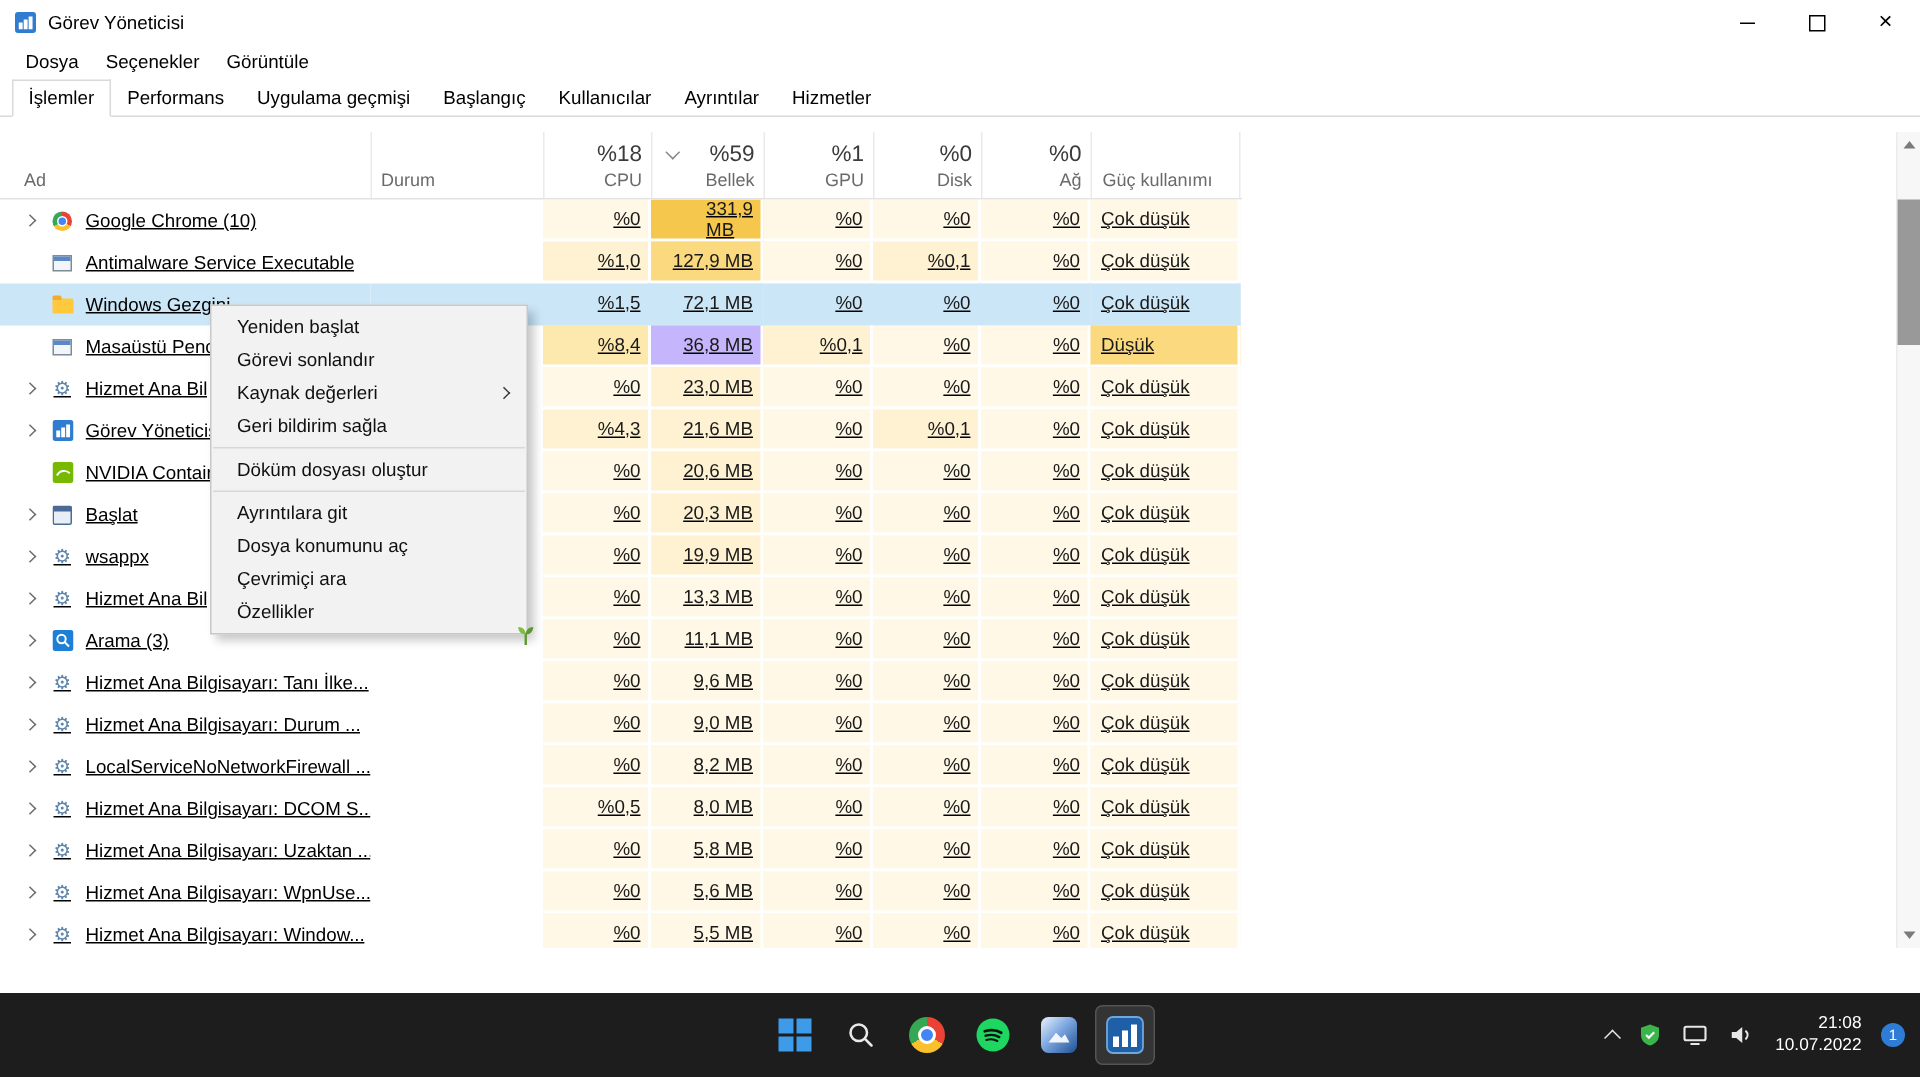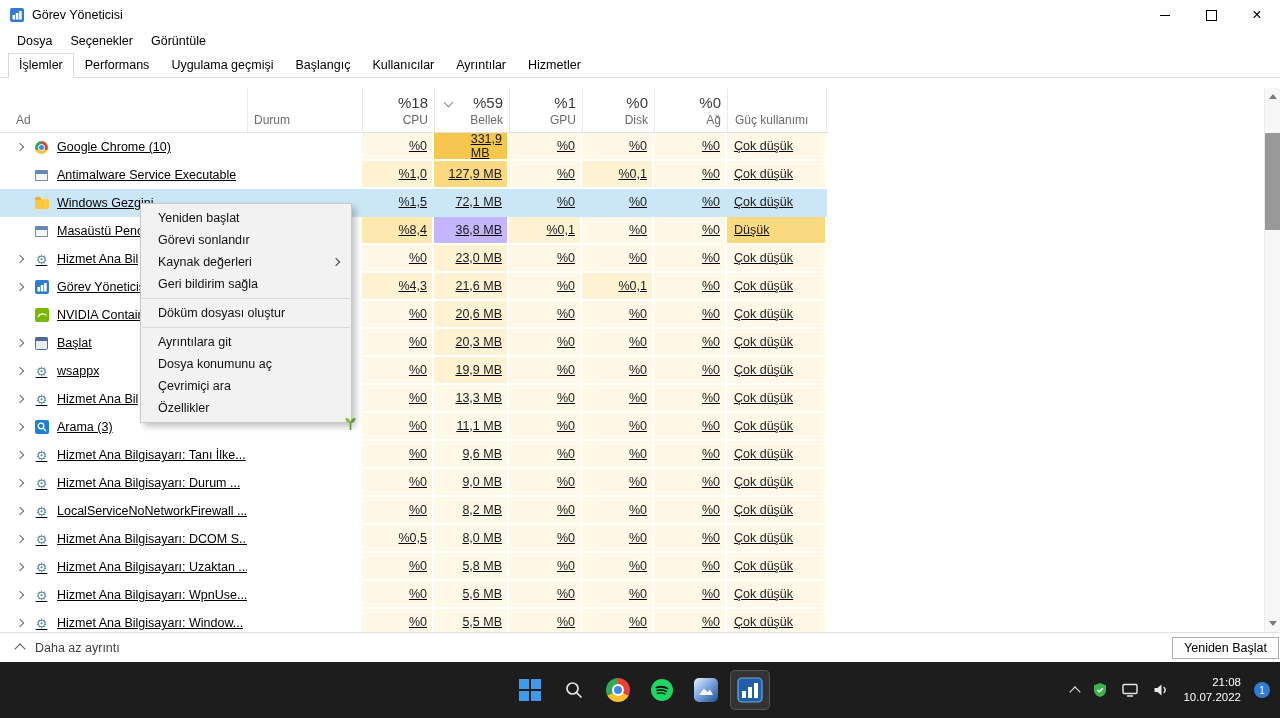--- a/index.html
+++ b/index.html
@@ -525,27 +525,20 @@
     <div class="scrollbar">
       <div class="sb-btn up">
           <span class="tri-u"></span>
         </div>
       <div class="sb-thumb"></div>
       <div class="sb-btn down">
           <span class="tri-d"></span>
         </div>
     </div>
 
-    <div class="statusbar">
-      <div class="sb-toggle">
-        <span class="chev-u"></span>
-        <span class="sb-label">Daha az ayrıntı</span>
-      </div>
-      <button class="restart-btn">Yeniden Başlat</button>
-    </div>
   </div>
 
   <div class="context-menu">
       <div class="cm-item"><span>Yeniden başlat</span></div>
       <div class="cm-item"><span>Görevi sonlandır</span></div>
       <div class="cm-item"><span>Kaynak değerleri</span><span class="chev-sub"></span></div>
       <div class="cm-item"><span>Geri bildirim sağla</span></div>
       <div class="cm-sep"></div>
       <div class="cm-item"><span>Döküm dosyası oluştur</span></div>
       <div class="cm-sep"></div>

